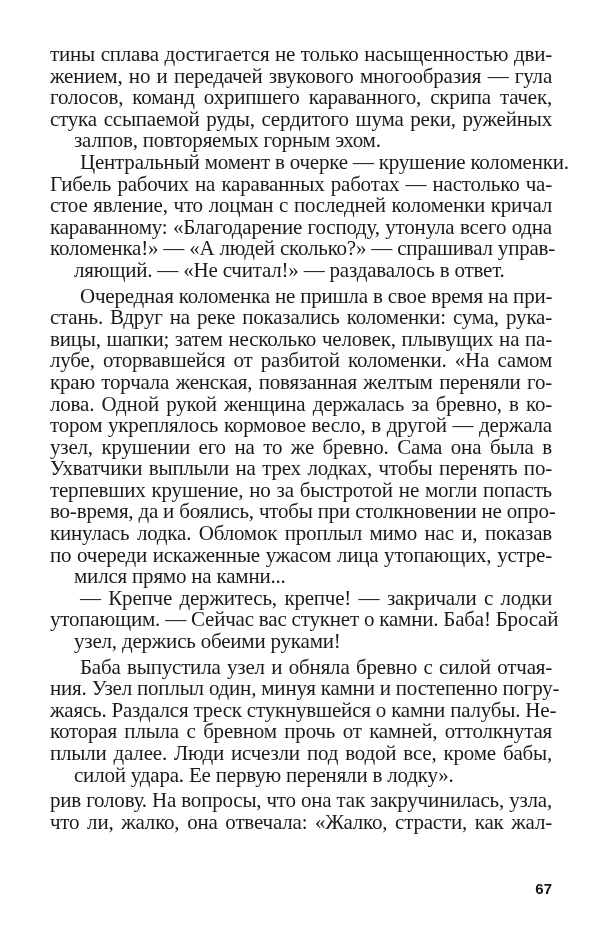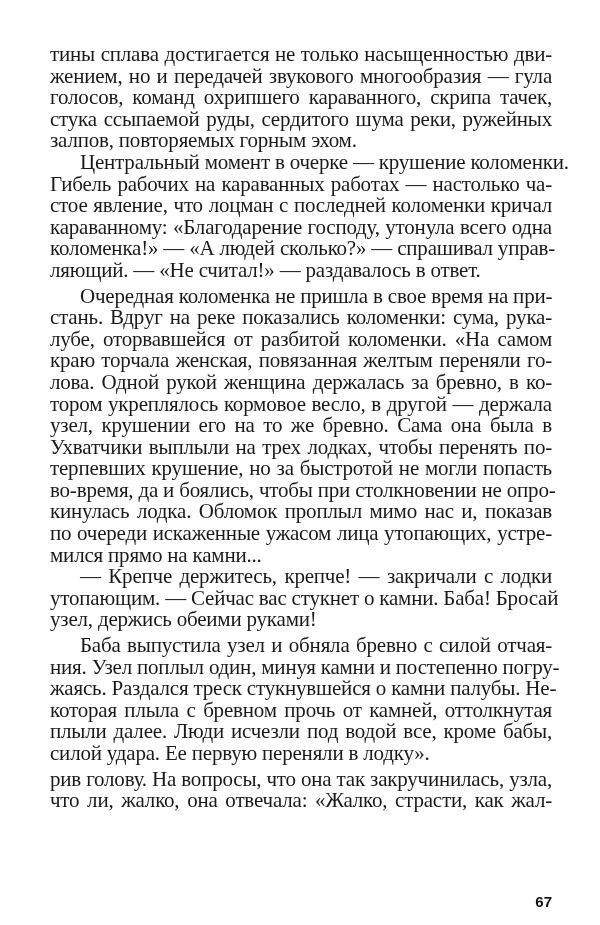--- a/index.html
+++ b/index.html
@@ -28,36 +28,36 @@
       font-size: 21px;
       white-space: nowrap;
       text-align: justify;
       text-align-last: justify;
       font-family: Liberation Serif, serif;
       font-stretch: condensed;
       letter-spacing: -0.2px;
     }
     .line.last {
       text-align-last: left;
+      margin-left: 24px;
     }
     .line.indent {
       padding-left: 30px;
     }
     .para-gap {
       height: 4px;
     }
     .page-number {
       position: absolute;
       right: 48px;
       top: 880px;
       font-family: "Liberation Sans", "DejaVu Sans", sans-serif;
       font-weight: bold;
       font-size: 15px;
       color: #111;
-      margin-top: 13px;
     }
   </style>
 </head>
 <body>
 
 <div class="page">
 
   <div class="paragraph">
     <span class="line">тины сплава достигается не только насыщенностью дви-</span>
     <span class="line">жением, но и передачей звукового многообразия — гула</span>
@@ -73,20 +73,21 @@
     <span class="line">караванному: «Благодарение господу, утонула всего одна</span>
     <span class="line">коломенка!» — «А людей сколько?» — спрашивал управ-</span>
     <span class="line last">ляющий. — «Не считал!» — раздавалось в ответ.</span>
   </div>
   <div class="para-gap"></div>
 
 
   <div class="paragraph">
     <span class="line indent">Очередная коломенка не пришла в свое время на при-</span>
     <span class="line">стань. Вдруг на реке показались коломенки: сума, рука-</span>
+    <span class="line">вицы, шапки; затем несколько человек, плывущих на па-</span>
     <span class="line">лубе, оторвавшейся от разбитой коломенки. «На самом</span>
     <span class="line">краю торчала женская, повязанная желтым переняли го-</span>
     <span class="line">лова. Одной рукой женщина держалась за бревно, в ко-</span>
     <span class="line">тором укреплялось кормовое весло, в другой — держала</span>
     <span class="line">узел, крушении его на то же бревно. Сама она была в</span>
     <span class="line">Ухватчики выплыли на трех лодках, чтобы перенять по-</span>
     <span class="line">терпевших крушение, но за быстротой не могли попасть</span>
     <span class="line">во-время, да и боялись, чтобы при столкновении не опро-</span>
     <span class="line">кинулась лодка. Обломок проплыл мимо нас и, показав</span>
     <span class="line">по очереди искаженные ужасом лица утопающих, устре-</span>

